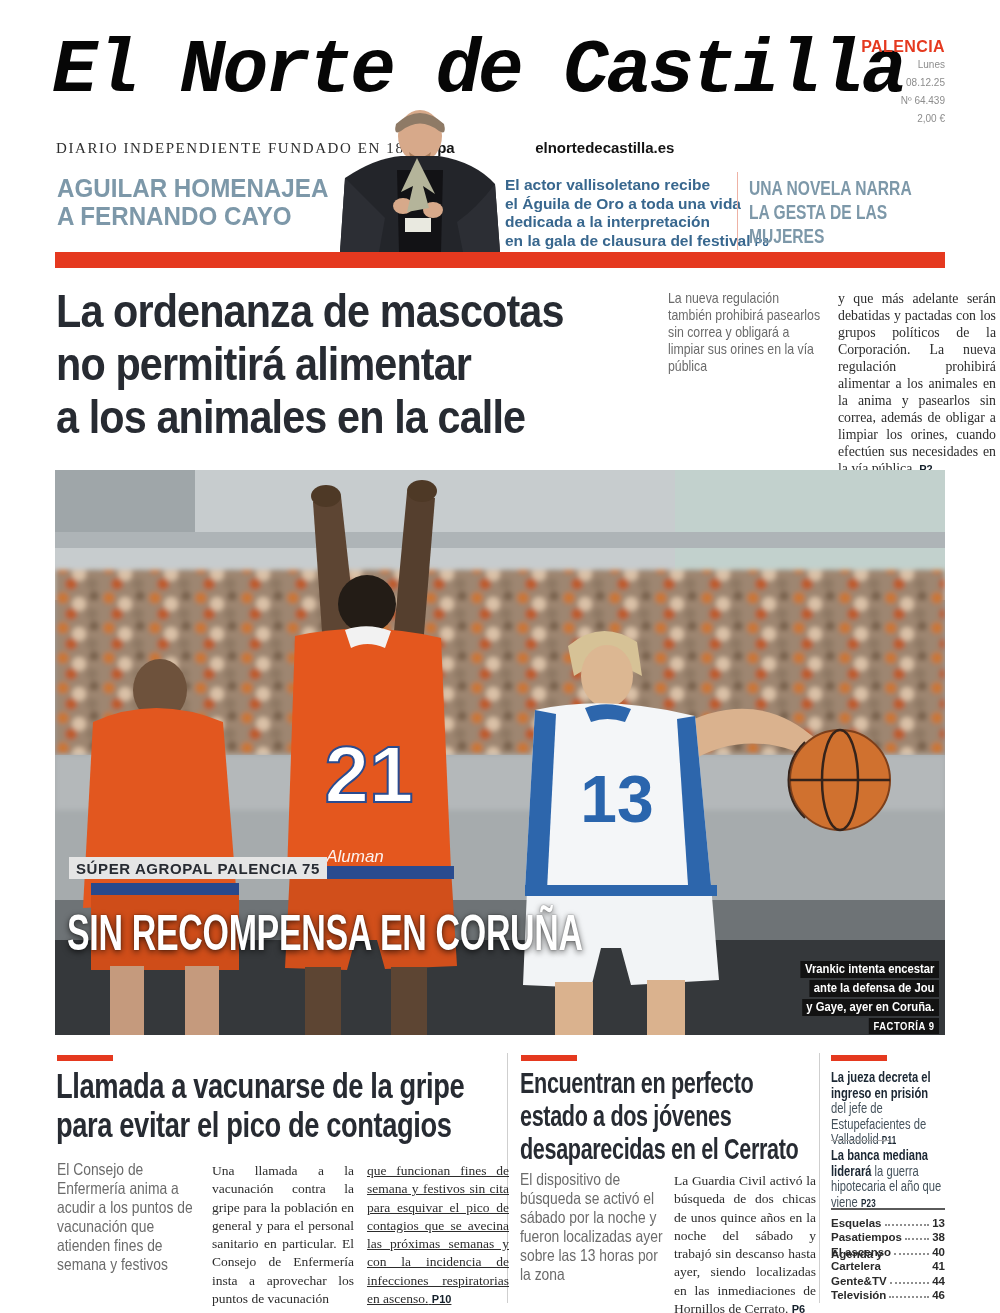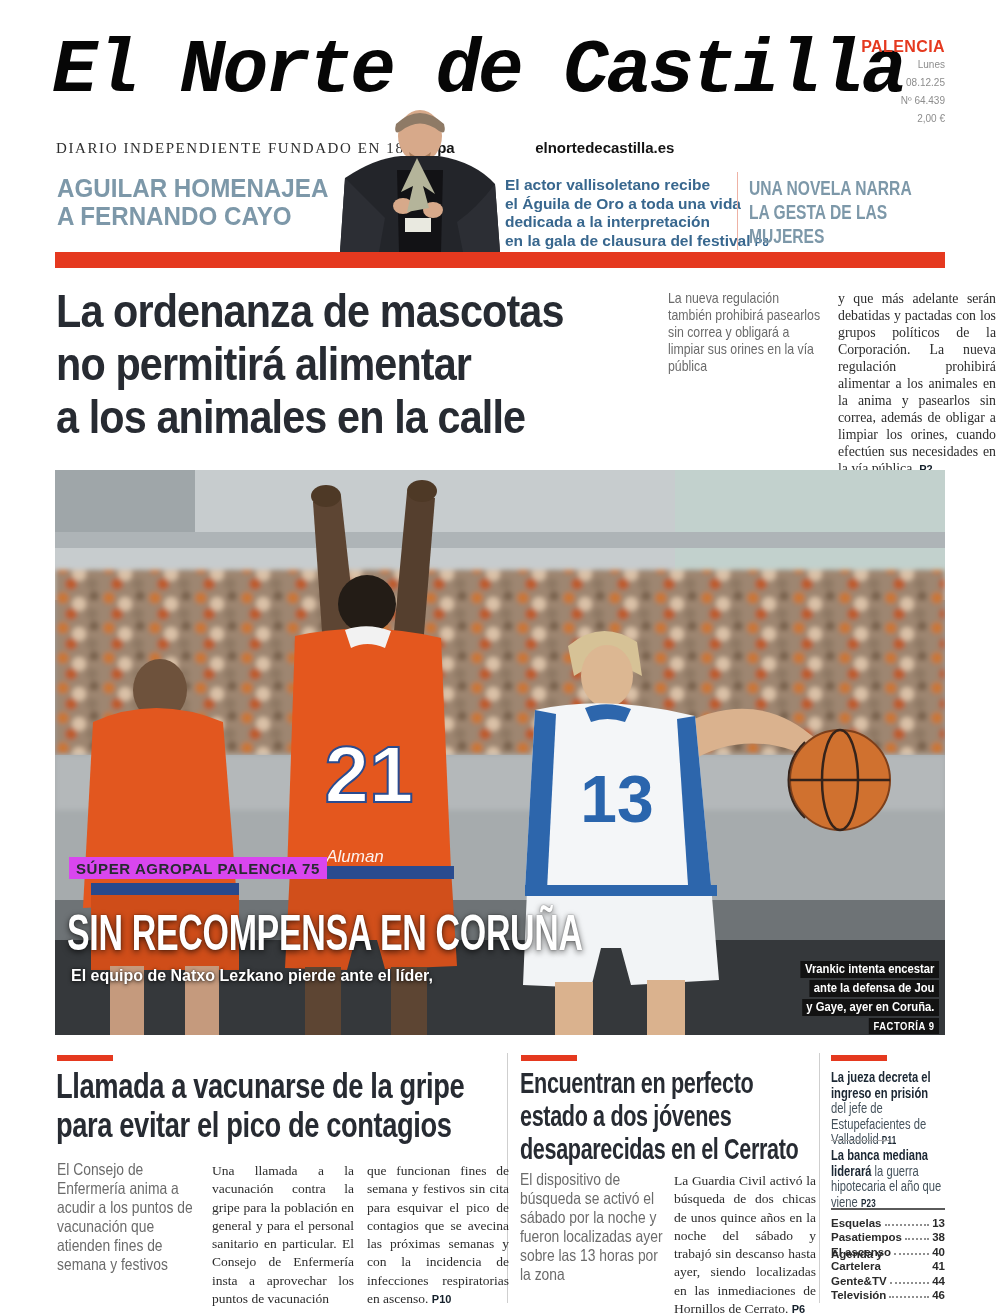--- a/index.html
+++ b/index.html
@@ -42,21 +42,21 @@
   .serif-body{font-family:"Liberation Serif",serif;font-size:13.8px;line-height:17px;color:#2c2c2c;text-align:justify;}
   .lead-col1 .serif-body{margin-top:12px;}
   .bodyref{font-family:"Liberation Sans",sans-serif;font-weight:bold;font-size:11px;color:#15202b;}
 
   
   .photo{left:55px;top:470px;width:890px;height:565px;background:#9aa0a4;overflow:hidden;}
   .photo svg{position:absolute;left:0;top:0;}
   .score{left:14px;top:385px;}
   .score .l1 span{display:inline-block;background:#ffffff;color:#e5391f;font-weight:bold;
          font-size:14px;letter-spacing:.6px;padding:3px 7px 2px;}
-  .score .l2 span{display:inline-block;background:#d946ef;color:#272b32;font-weight:bold;
+  .score .l2 span{display:inline-block;background:#e5e5e5;color:#272b32;font-weight:bold;
          font-size:15px;letter-spacing:.6px;padding:3px 7px 2px;margin-top:2px;}
   .photo-title{left:12px;top:438px;color:#ffffff;font-weight:bold;font-size:50px;line-height:1;
          letter-spacing:-.5px;transform:scaleX(.68);transform-origin:0 0;white-space:nowrap;
          text-shadow:0 2px 8px rgba(0,0,0,.65),0 0 2px rgba(0,0,0,.5);}
   .photo-caption{left:16px;top:496px;color:#ffffff;font-weight:bold;font-size:16px;line-height:20.5px;
          text-shadow:0 1px 4px rgba(0,0,0,.75),0 0 2px rgba(0,0,0,.5);}
   .credit{right:6px;top:489px;text-align:right;transform:scaleX(.9);transform-origin:100% 0;width:200px;}
   .credit .line span{display:inline-block;background:#121212;color:#ffffff;font-weight:bold;
          font-size:12.5px;line-height:15px;padding:1px 5px;}
   .credit .src span{display:inline-block;background:#121212;color:#ffffff;font-weight:bold;
@@ -67,21 +67,21 @@
   .t-left{left:57px;top:1055px;}  .t-mid{left:521px;top:1055px;}  .t-side{left:831px;top:1055px;}
   .vrule{width:1px;background:#cfcfcf;top:1053px;height:250px;}
   .vr1{left:507px;} .vr2{left:819px;}
   .bl-hl{left:56px;top:1066px;color:#272b32;font-weight:bold;font-size:35px;line-height:39px;
          letter-spacing:-.5px;transform:scaleX(.78);white-space:nowrap;}
   .bm-hl{left:520px;top:1066px;color:#272b32;font-weight:bold;font-size:30px;line-height:33px;
          letter-spacing:-.5px;transform:scaleX(.72);white-space:nowrap;}
   .subhead-sm{color:#6b6b6b;font-size:16.5px;line-height:19px;transform:scaleX(.84);transform-origin:0 0;}
   .bl-sub{left:57px;top:1160px;width:172px;}
   .bl-b1{left:212px;top:1162px;width:142px;}
-  .bl-b2{left:367px;top:1162px;width:142px;}
+  .bl-b2{left:367px;top:1162px;width:142px;text-decoration:underline;}
   .bm-sub{left:520px;top:1170px;width:176px;}
   .bm-body{left:674px;top:1172px;width:142px;}
   .serif-sm{font-family:"Liberation Serif",serif;font-size:13.5px;line-height:18.3px;color:#2c2c2c;text-align:justify;}
 
   
   .brief{left:831px;width:142px;font-size:14px;line-height:15.5px;color:#45525c;
          transform:scaleX(.8);transform-origin:0 0;}
   .brief b{color:#1b2733;}
   .bf1{top:1070px;} .bf2{top:1148px;}
   .hrule{left:831px;width:58px;height:1px;background:#a9a9a9;}
@@ -246,21 +246,20 @@
     </g>
   </svg>
 
   <div class="abs score">
     <div class="l2"><span>SÚPER AGROPAL PALENCIA 75</span></div>
   </div>
 
   <div class="abs photo-title">SIN RECOMPENSA EN CORUÑA</div>
 
   <div class="abs photo-caption">
-    <div>El equipo de Natxo Lezkano pierde ante el líder,</div>
   </div>
 
   <div class="abs credit">
     <div class="line"><span>Vrankic intenta encestar</span></div>
     <div class="line"><span>ante la defensa de Jou</span></div>
     <div class="line"><span>y Gaye, ayer en Coruña.</span></div>
     <div class="src"><span>FACTORÍA 9</span></div>
   </div>
 </div>
 

